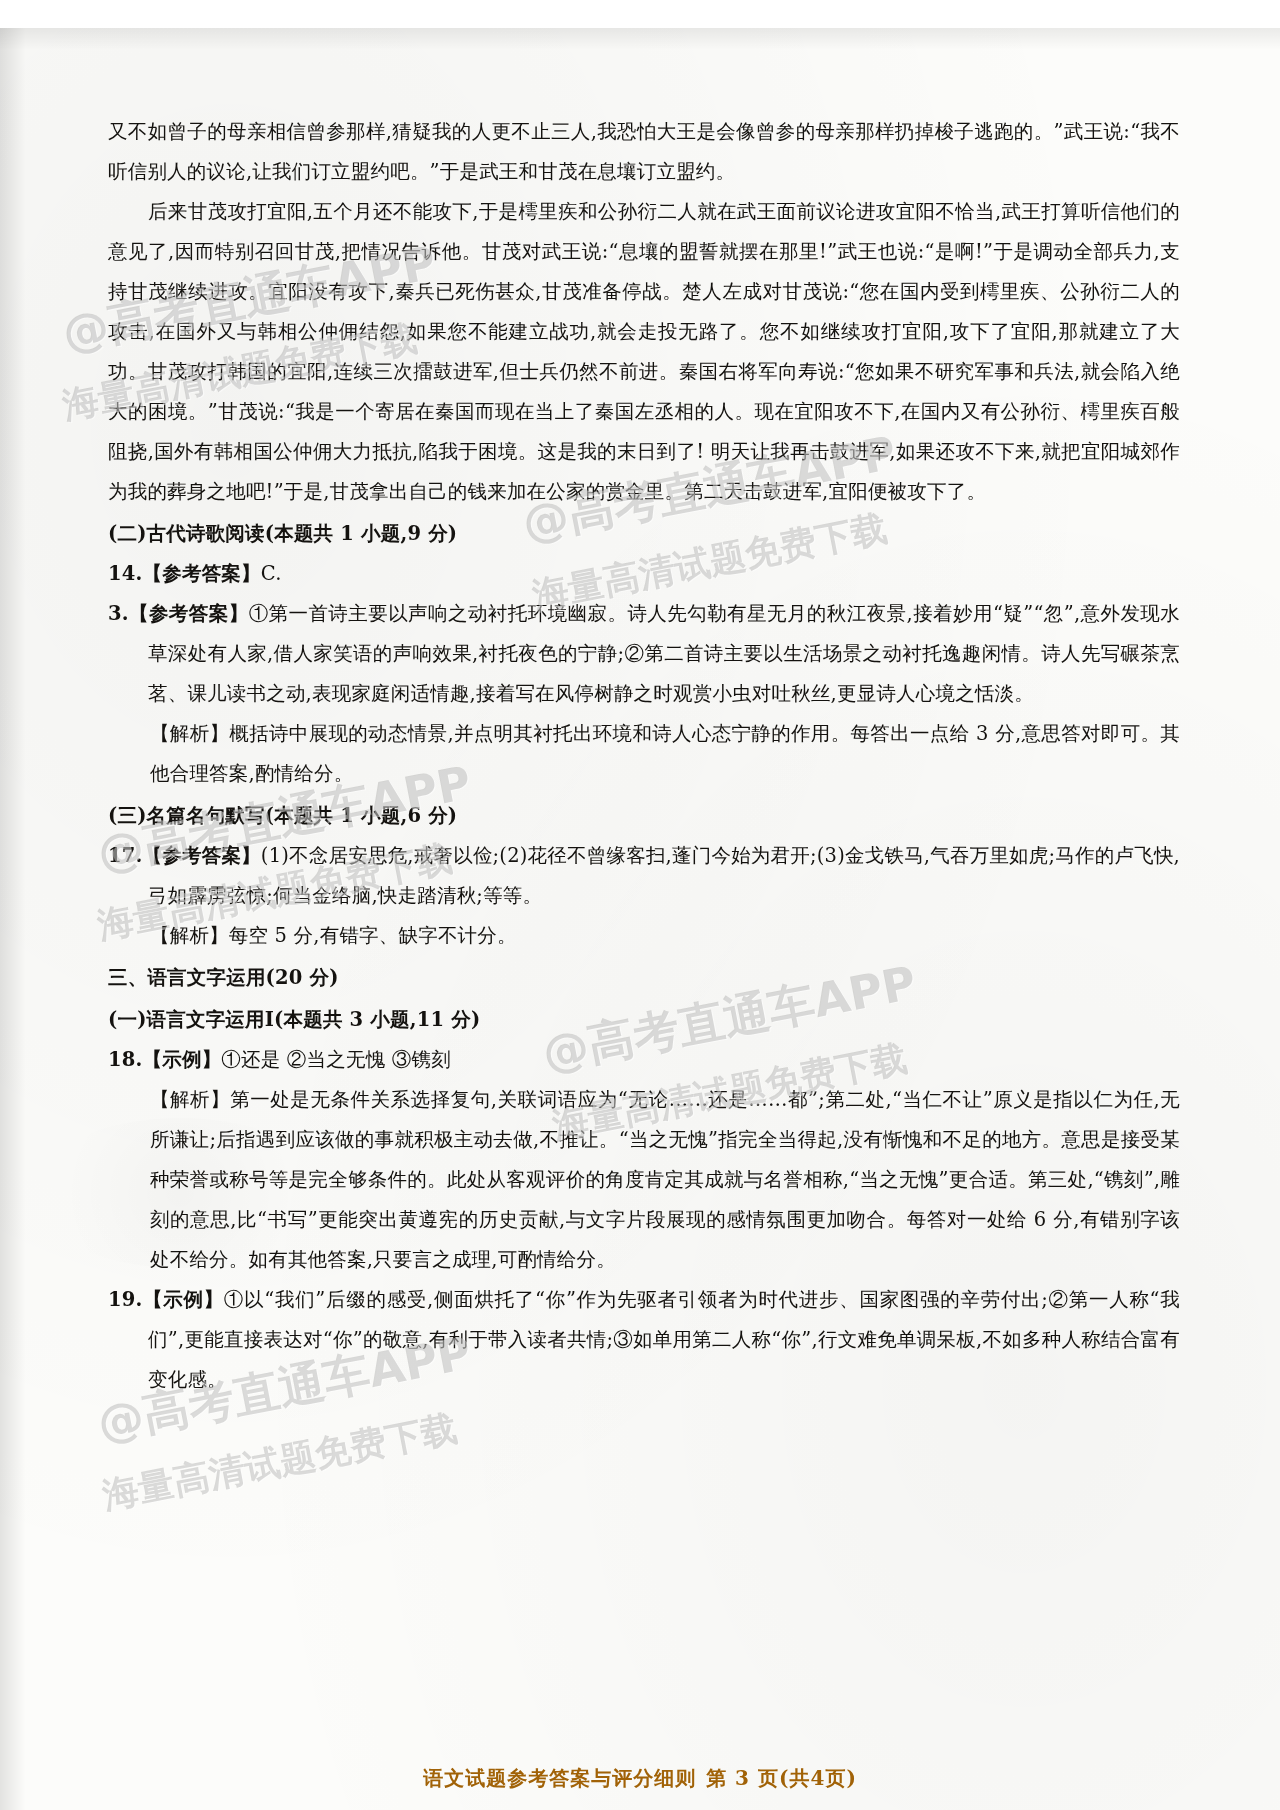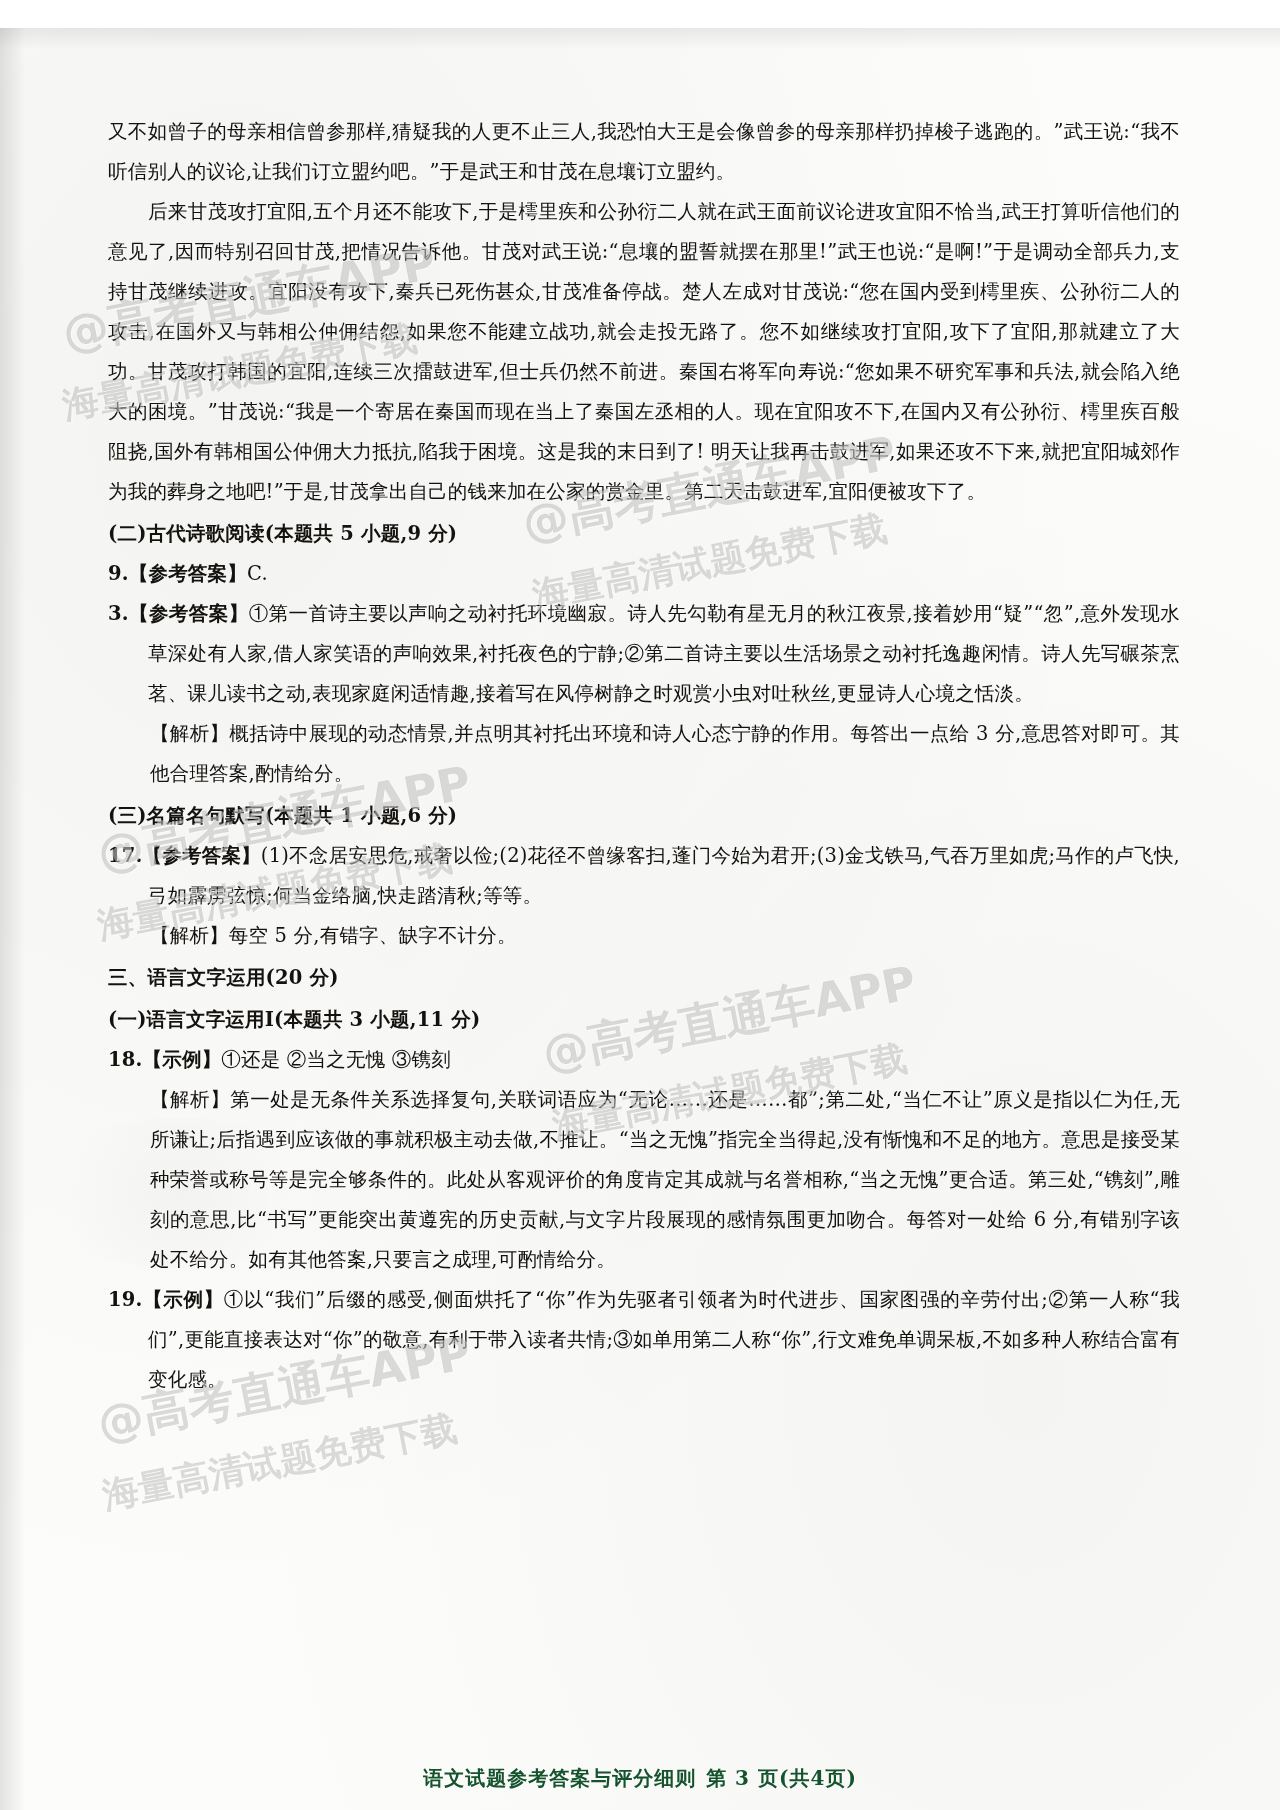--- a/index.html
+++ b/index.html
@@ -60,21 +60,21 @@
   }
   .footer {
     position: absolute;
     left: 0;
     bottom: 46px;
     width: 1280px;
     text-align: center;
     font-size: 20px;
     font-weight: bold;
     letter-spacing: 1px;
-    color: #14532d;
+    color: #a16207;
   }
   .footer .pg {
     font-weight: bold;
     margin-left: 10px;
   }
   
   .wm {
     position: absolute;
     color: rgba(40,40,40,0.16);
     font-weight: bold;
@@ -129,23 +129,23 @@
   <div class="edge-left"></div>
   <div class="edge-top"></div>
   <div class="stamp"></div>
 
   <div class="content">
 
     <p class="para">又不如曾子的母亲相信曾参那样,猜疑我的人更不止三人,我恐怕大王是会像曾参的母亲那样扔掉梭子逃跑的。”武王说:“我不听信别人的议论,让我们订立盟约吧。”于是武王和甘茂在息壤订立盟约。</p>
 
     <p class="para indent2">后来甘茂攻打宜阳,五个月还不能攻下,于是樗里疾和公孙衍二人就在武王面前议论进攻宜阳不恰当,武王打算听信他们的意见了,因而特别召回甘茂,把情况告诉他。甘茂对武王说:“息壤的盟誓就摆在那里!”武王也说:“是啊!”于是调动全部兵力,支持甘茂继续进攻。宜阳没有攻下,秦兵已死伤甚众,甘茂准备停战。楚人左成对甘茂说:“您在国内受到樗里疾、公孙衍二人的攻击,在国外又与韩相公仲佣结怨,如果您不能建立战功,就会走投无路了。您不如继续攻打宜阳,攻下了宜阳,那就建立了大功。甘茂攻打韩国的宜阳,连续三次擂鼓进军,但士兵仍然不前进。秦国右将军向寿说:“您如果不研究军事和兵法,就会陷入绝大的困境。”甘茂说:“我是一个寄居在秦国而现在当上了秦国左丞相的人。现在宜阳攻不下,在国内又有公孙衍、樗里疾百般阻挠,国外有韩相国公仲佣大力抵抗,陷我于困境。这是我的末日到了! 明天让我再击鼓进军,如果还攻不下来,就把宜阳城郊作为我的葬身之地吧!”于是,甘茂拿出自己的钱来加在公家的赏金里。第二天击鼓进军,宜阳便被攻下了。</p>
 
-    <p class="para section-head">(二)古代诗歌阅读(本题共 5 小题,9 分)</p>
+    <p class="para section-head">(二)古代诗歌阅读(本题共 1 小题,9 分)</p>
 
-    <p class="para hang"><span class="b">9.【参考答案】</span><span>C.</span></p>
+    <p class="para hang"><span class="b">14.【参考答案】</span><span>C.</span></p>
 
 
     <p class="para hang"><span class="b">3.【参考答案】</span><span>①第一首诗主要以声响之动衬托环境幽寂。诗人先勾勒有星无月的秋江夜景,接着妙用“疑”“忽”,意外发现水草深处有人家,借人家笑语的声响效果,衬托夜色的宁静;②第二首诗主要以生活场景之动衬托逸趣闲情。诗人先写碾茶烹茗、课儿读书之动,表现家庭闲适情趣,接着写在风停树静之时观赏小虫对吐秋丝,更显诗人心境之恬淡。</span></p>
 
     <p class="para hang2">【解析】概括诗中展现的动态情景,并点明其衬托出环境和诗人心态宁静的作用。每答出一点给 3 分,意思答对即可。其他合理答案,酌情给分。</p>
 
     <p class="para section-head">(三)名篇名句默写(本题共 1 小题,6 分)</p>
 
     <p class="para hang"><span class="b">17.【参考答案】</span><span>(1)不念居安思危,戒奢以俭;(2)花径不曾缘客扫,蓬门今始为君开;(3)金戈铁马,气吞万里如虎;马作的卢飞快,弓如霹雳弦惊;何当金络脑,快走踏清秋;等等。</span></p>
 

